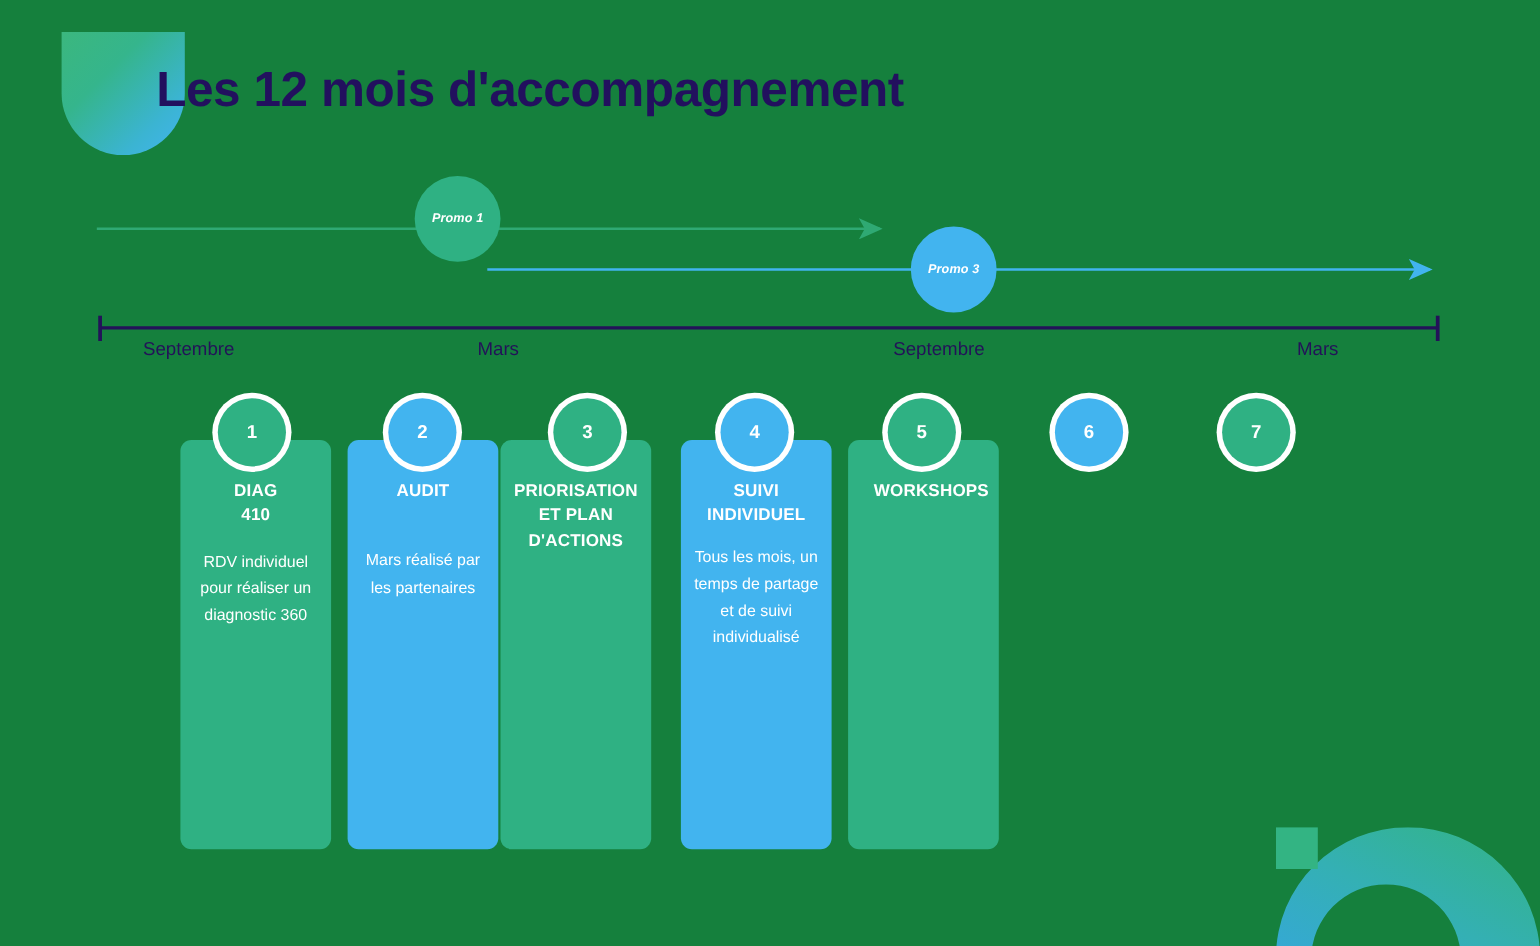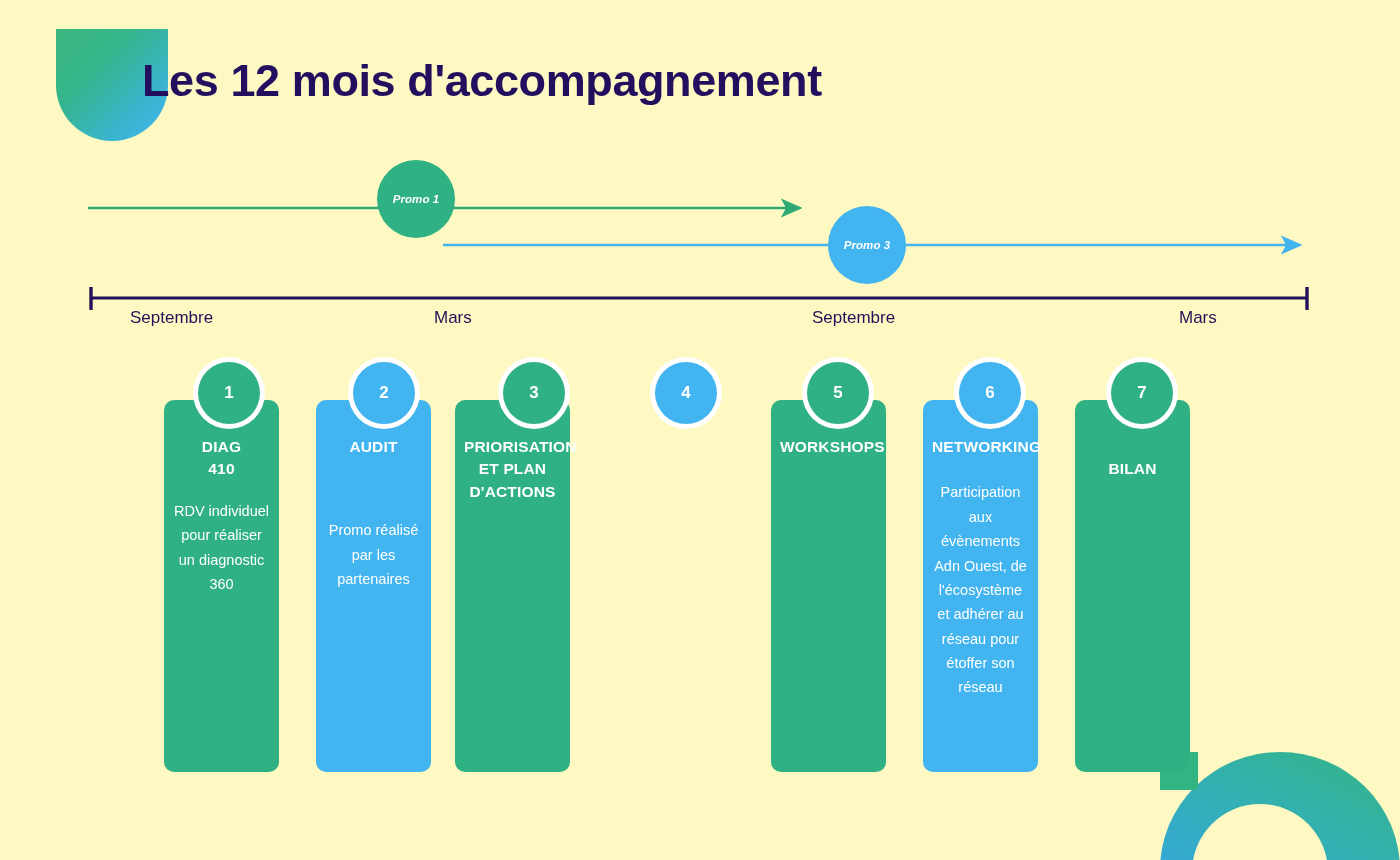--- a/index.html
+++ b/index.html
@@ -11,21 +11,21 @@
     height: 860px;
     background: #ffffff;
     font-family: "Liberation Sans", sans-serif;
     overflow: hidden;
   }
   #stage {
     position: relative;
     width: 1400px;
     height: 860px;
     overflow: hidden;
-    background: #fef9c3;
+    background: #15803d;
   }
 
   
   .deco-half-circle {
     position: absolute;
     left: 56px;
     top: 29px;
     width: 112px;
     height: 112px;
     border-radius: 0 0 112px 112px;
@@ -114,21 +114,21 @@
     position: absolute;
     left: 0;
     top: 0;
     width: 1400px;
     height: 860px;
     z-index: 2;
   }
   .card {
     position: absolute;
     top: 400px;
-    width: 115px;
+    width: 137px;
     height: 372px;
     border-radius: 10px;
     box-sizing: border-box;
     padding: 36px 9px 10px 9px;
     text-align: center;
     color: #ffffff;
   }
   .card.green { background: #2fb183; }
   .card.blue  { background: #42b4ef; }
 
@@ -233,57 +233,53 @@
         <span>DIAG</span><br>
         <span>410</span>
       </p>
       <p class="card-body">RDV individuel pour réaliser un diagnostic 360</p>
     </div>
     <div class="badge green" style="left:198px;">
       <span>1</span>
     </div>
 
     <div class="card blue" style="left:316px;">
-      <p class="card-title" style="margin-bottom:60px;">AUDIT</p>
-      <p class="card-body">Promo réalisé par les partenaires</p>
+      <p class="card-title" style="margin-bottom:40px;">AUDIT</p>
+      <p class="card-body">Mars réalisé par les partenaires</p>
     </div>
     <div class="badge blue" style="left:353px;">
       <span>2</span>
     </div>
 
     <div class="card green" style="left:455px;">
       <p class="card-title tight">PRIORISATION ET PLAN D'ACTIONS</p>
       <p class="card-body"></p>
     </div>
     <div class="badge green" style="left:503px;">
       <span>3</span>
     </div>
 
+    <div class="card blue" style="left:619px;">
+      <p class="card-title tight">SUIVI INDIVIDUEL</p>
+      <p class="card-body">Tous les mois, un temps de partage et de suivi individualisé</p>
+    </div>
     <div class="badge blue" style="left:655px;">
       <span>4</span>
     </div>
 
     <div class="card green" style="left:771px;text-align:right;">
       <p class="card-title" style="margin-bottom:26px;">WORKSHOPS</p>
     </div>
     <div class="badge green" style="left:807px;">
       <span>5</span>
     </div>
 
-    <div class="card blue" style="left:923px;">
-      <p class="card-title" style="margin-bottom:22px;">NETWORKING</p>
-      <p class="card-body">Participation aux évènements Adn Ouest, de l'écosystème et adhérer au réseau pour étoffer son réseau</p>
-    </div>
     <div class="badge blue" style="left:959px;">
       <span>6</span>
     </div>
 
-    <div class="card green" style="left:1075px;">
-      <p class="card-title" style="margin-top:22px;">BILAN</p>
-      <p class="card-body"></p>
-    </div>
     <div class="badge green" style="left:1111px;">
       <span>7</span>
     </div>
 
   </div>
 
 </div>
 
 </body></html>

